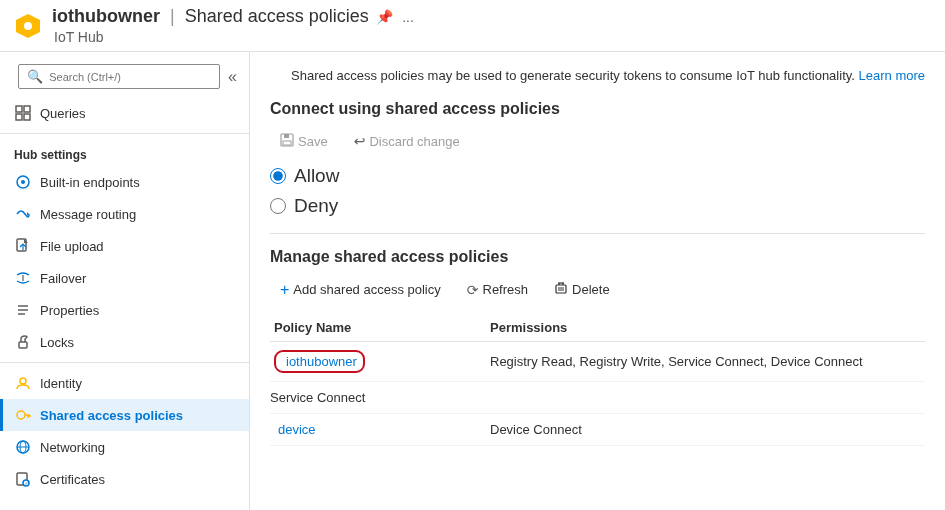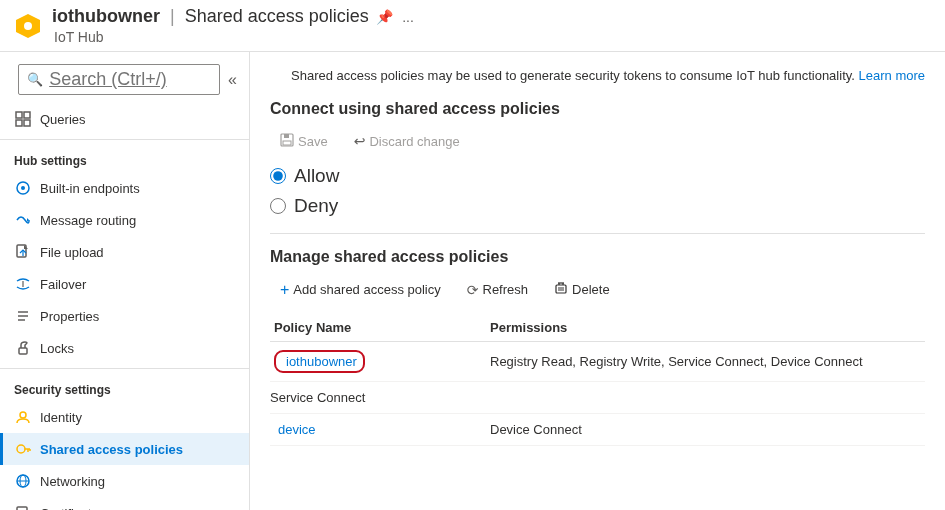--- a/index.html
+++ b/index.html
@@ -22,21 +22,21 @@
 
     
     .sidebar {
       width: 250px; flex-shrink: 0; border-right: 1px solid #e0e0e0;
       overflow-y: auto; background: #fff; padding-bottom: 10px;
     }
     .search-box {
       display: flex; align-items: center; margin: 8px 10px;
       border: 1px solid #8a8886; border-radius: 2px; padding: 4px 8px; background: #fff;
     }
-    .search-box input { border: none; outline: none; font-size: 18px; width: 100%; color: #737373; text-decoration: underline; }
+    .search-box input { border: none; outline: none; font-size: 11px; width: 100%; color: #737373; }
     .search-icon-sm { color: #605e5c; margin-right: 6px; font-size: 13px; }
 
     .sidebar-item {
       display: flex; align-items: center; padding: 7px 14px; cursor: pointer;
       color: #323130; font-size: 13px;
     }
     .sidebar-item.active { background: #e6f2fb; font-weight: 600; color: #0078d4;
       border-left: 3px solid #0078d4; padding-left: 11px;
     }
     .sidebar-item .item-icon { width: 18px; height: 18px; margin-right: 8px; flex-shrink: 0; display: flex; align-items: center; justify-content: center; }
@@ -190,21 +190,20 @@
       <span class="item-icon">
         <svg width="16" height="16" viewBox="0 0 16 16">
             <rect x="4" y="8" width="8" height="6" rx="1" fill="none" stroke="#605e5c" stroke-width="1.5"></rect>
             <path d="M6,8 L6,5 Q6,2 10,2 Q14,2 10,5 L10,8" fill="none" stroke="#605e5c" stroke-width="1.5"></path>
           </svg>
       </span>
       <span>Locks</span>
     </div>
 
     <hr class="section-divider">
-    <div class="section-label">Security settings</div>
 
     <div class="sidebar-item">
       <span class="item-icon">
         <svg width="16" height="16" viewBox="0 0 16 16">
             <circle cx="8" cy="6" r="3" fill="none" stroke="#FFB900" stroke-width="1.5"></circle>
             <path d="M2,14 Q2,10 8,10 Q14,10 14,14" fill="none" stroke="#FFB900" stroke-width="1.5"></path>
           </svg>
       </span>
       <span>Identity</span>
     </div>

